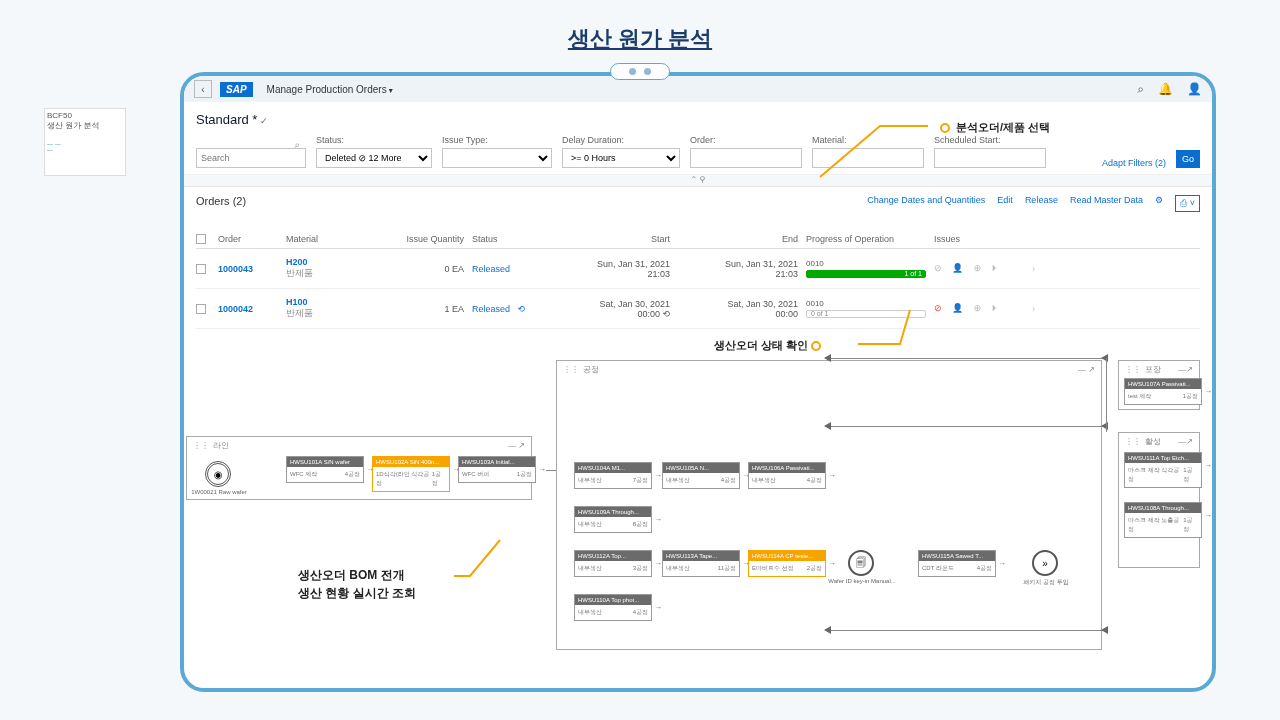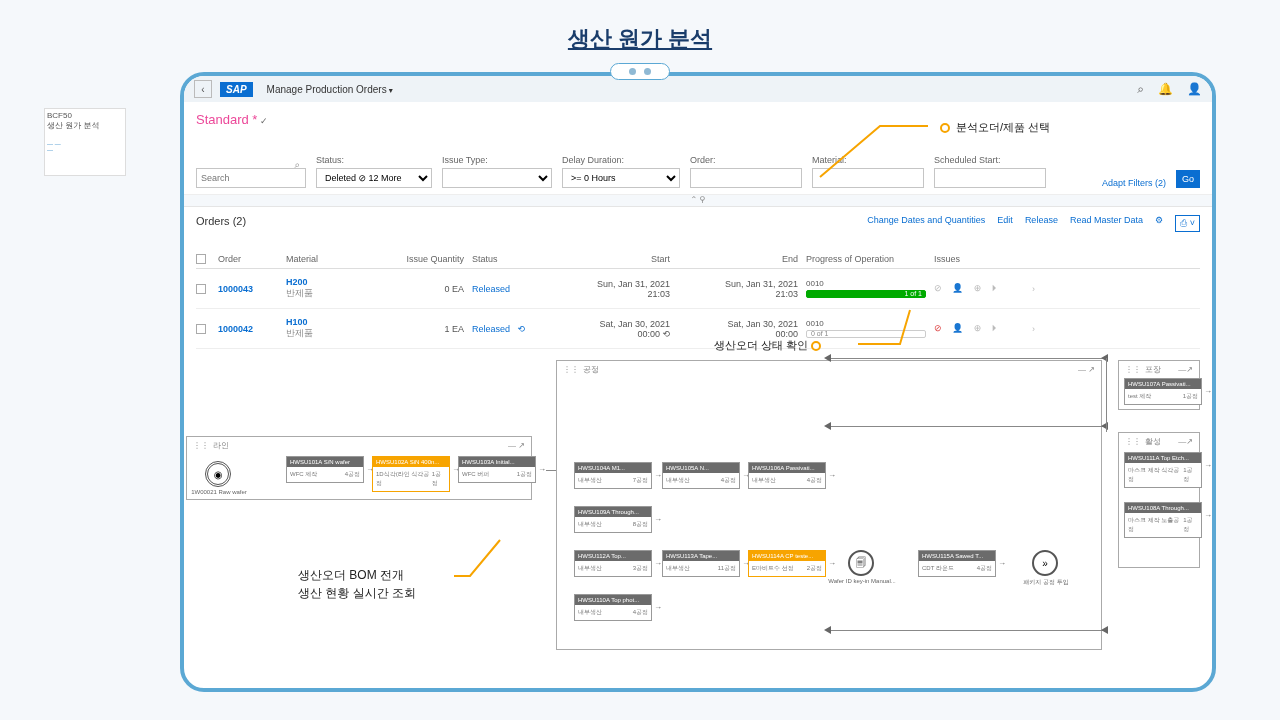--- a/index.html
+++ b/index.html
@@ -13,21 +13,21 @@
 
 .shell{height:26px;background:#eef3f7;display:flex;align-items:center;padding:0 10px;font-size:10px;color:#333}
 .back-btn{width:18px;height:18px;border:1px solid #bbb;display:flex;align-items:center;justify-content:center;font-size:10px;color:#555;margin-right:8px;cursor:pointer}
 .logo{background:#0a6ed1;color:#fff;padding:2px 6px;font-weight:bold;font-style:italic;font-size:10px;margin-right:14px}
 .shell-title{color:#333}
 .shell-title::after{content:" ▾";font-size:8px}
 .shell-spacer{flex:1}
 .shell-ico{margin-left:14px;color:#666;font-size:12px;cursor:pointer}
 
 .filter{padding:10px 12px 6px;background:#fff}
-.variant{color:#ec4899;font-size:13px;margin-bottom:28px}
+.variant{color:#0f172a;font-size:13px;margin-bottom:8px}
 .variant::after{content:" ✓";font-size:9px;color:#666}
 .filter-row{display:flex;gap:10px;align-items:flex-end}
 .fld{display:flex;flex-direction:column;font-size:9px;color:#666}
 .fld label{margin-bottom:3px}
 .inp{height:20px;border:1px solid #c5c5c5;font-size:9px;padding:0 4px;background:#fff}
 .search{width:110px;position:relative}
 .search .inp{width:100%}
 .search-ico{position:absolute;right:6px;top:4px;font-size:10px;color:#888}
 .sel{width:110px}
 .sel-status{width:116px}
@@ -50,21 +50,21 @@
 .rt{text-align:right}
 .prog{position:relative}
 .bar{height:8px;border:1px solid #0a0;background:#0a0;border-radius:2px;position:relative}
 .bar-lbl{position:absolute;right:0;top:-1px;font-size:7px;color:#fff;padding:0 3px}
 .bar-empty{height:8px;border:1px solid #ccc;border-radius:2px;position:relative}
 .opid{font-size:8px;margin-bottom:2px}
 .icons{color:#bbb;letter-spacing:4px;font-size:9px}
 .icons .warn{color:#d44}
 .nav-caret{color:#bbb}
 
-.ann{position:absolute;font-size:11px;font-weight:normal;color:#222}
+.ann{position:absolute;font-size:11px;font-weight:bold;color:#222}
 .ann-sel{left:940px;top:120px}
 .ann-stat{left:714px;top:338px}
 .ann-bom{left:298px;top:566px;font-size:12px;line-height:1.5}
 .bullet{display:inline-block;width:10px;height:10px;border:2px solid #f7a400;border-radius:50%;background:#fff;vertical-align:middle;margin-right:6px}
 
 svg.conn{position:absolute;left:0;top:0;pointer-events:none}
 
 .diagram{position:absolute;left:186px;top:430px;width:1020px;height:250px}
 .box{position:absolute;border:1px solid #aaa;font-size:7px;background:#fff}
 .box-hd{display:flex;align-items:center;padding:3px 6px;color:#888;font-size:8px}

